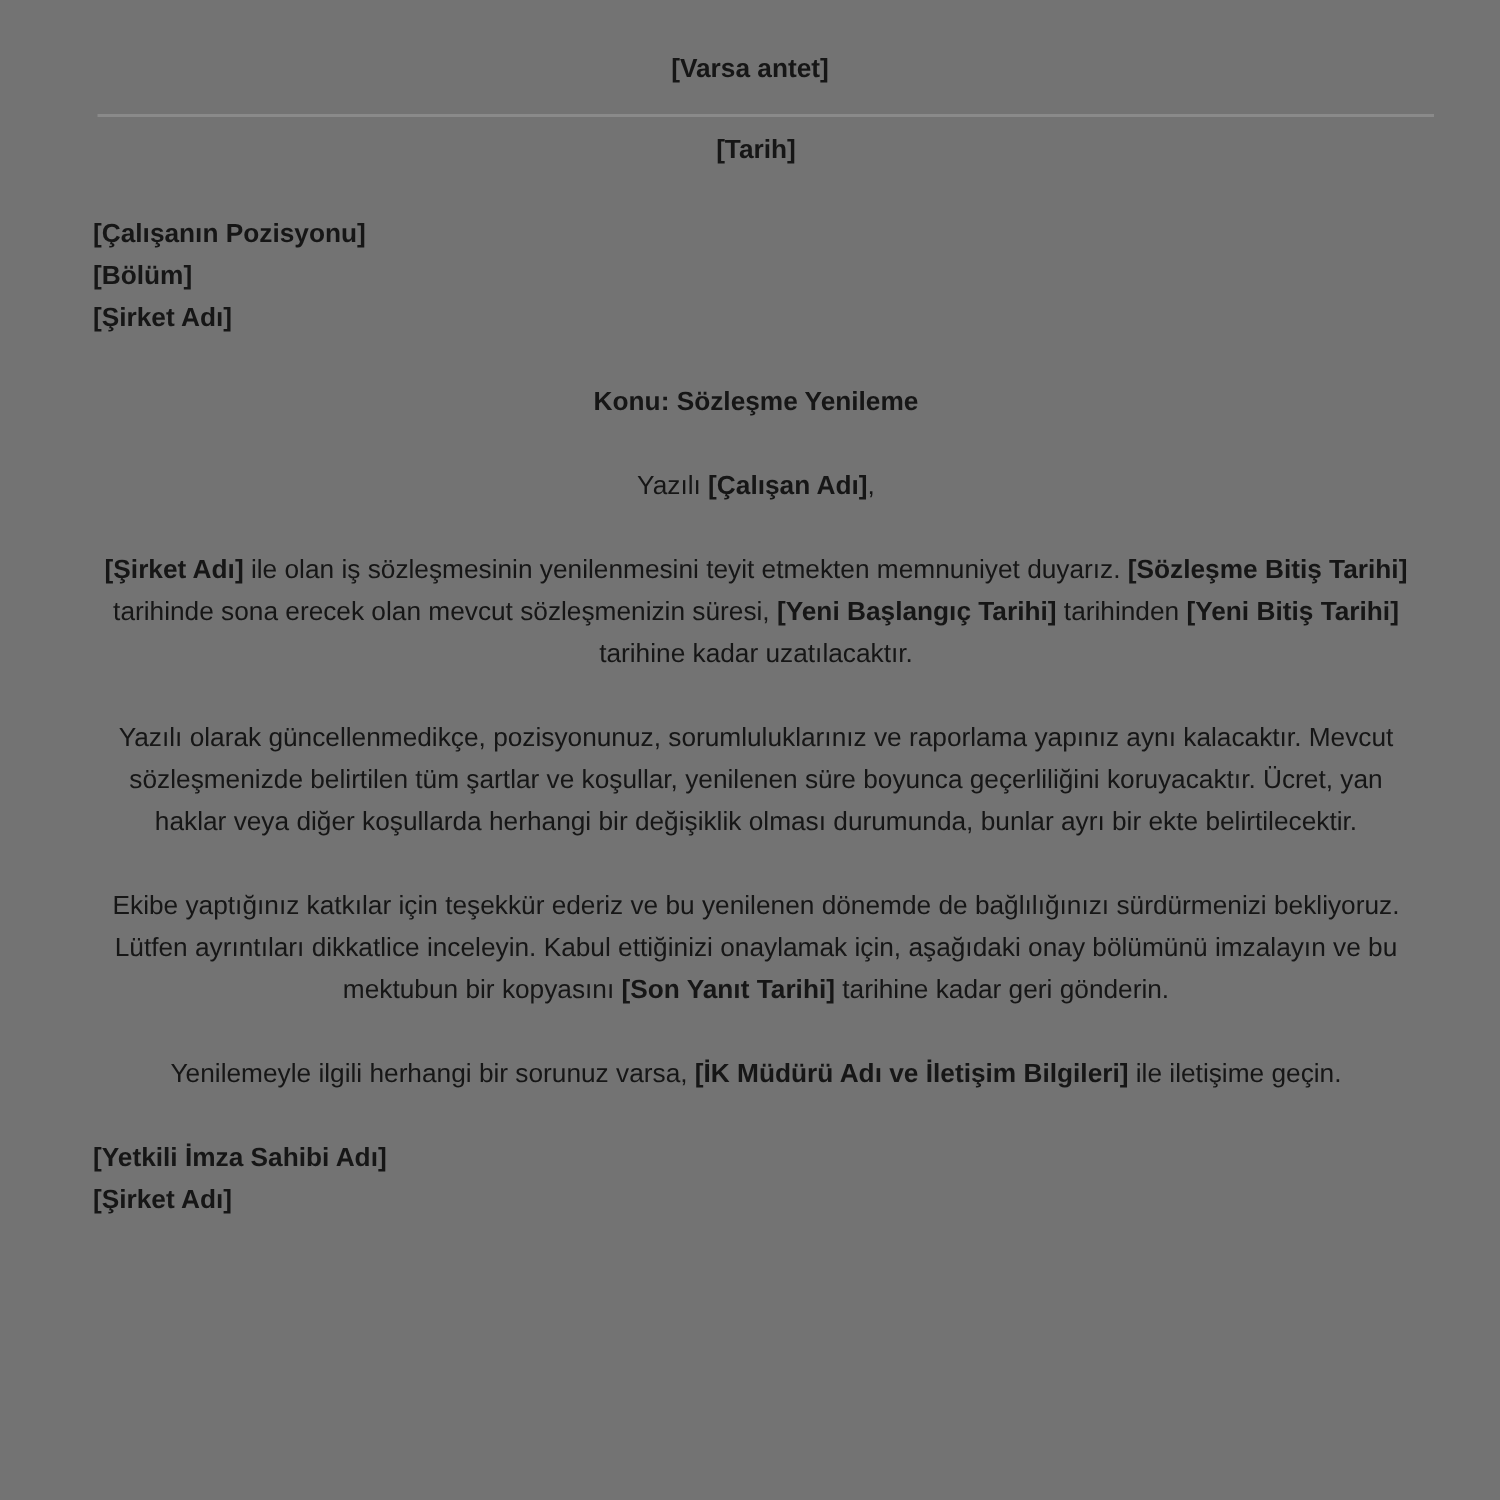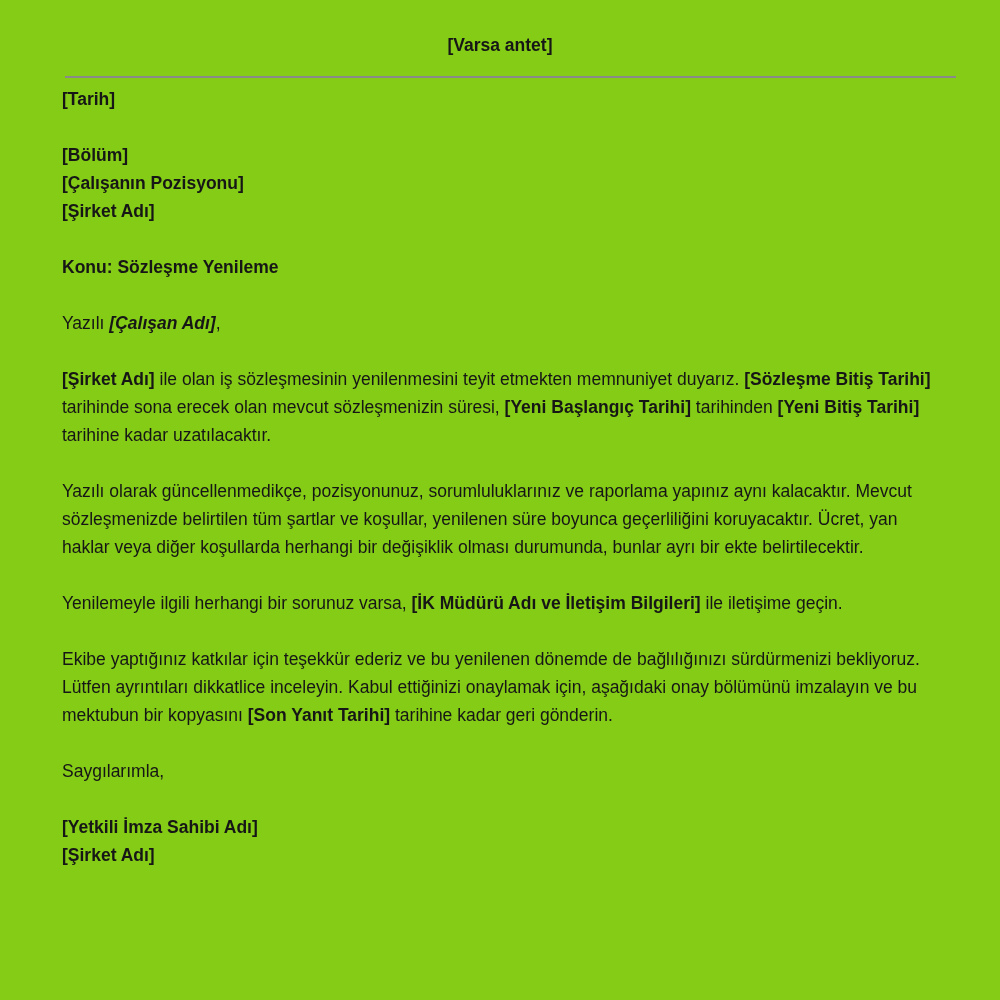--- a/index.html
+++ b/index.html
@@ -4,21 +4,21 @@
 <style>
   html, body {
     margin: 0;
     padding: 0;
     background: #ffffff;
   }
   .page {
     position: relative;
     width: 1000px;
     height: 1000px;
-    background: #84cc16;
+    background: #737373;
     box-sizing: border-box;
     padding-top: 31px;
     overflow: hidden;
     font-family: "Liberation Sans", "DejaVu Sans", sans-serif;
     font-size: 17.5px;
     line-height: 28px;
     color: #161616;
     -webkit-font-smoothing: antialiased;
   }
   .letterhead {
@@ -35,54 +35,54 @@
     padding: 7px 54px 0 62px;
   }
   .block {
     margin: 0 0 28px 0;
   }
   .bold {
     font-weight: 700;
   }
   p {
     margin: 0 0 28px 0;
+    text-align: center;
   }
 </style>
 </head>
 <body>
 
 <div class="page">
 
   <div class="letterhead">[Varsa antet]</div>
 
   <div class="rule"></div>
 
   <div class="content">
 
     <p class="bold">[Tarih]</p>
 
     <div class="block">
+      <div class="bold">[Çalışanın Pozisyonu]</div>
       <div class="bold">[Bölüm]</div>
-      <div class="bold">[Çalışanın Pozisyonu]</div>
       <div class="bold">[Şirket Adı]</div>
     </div>
 
     <p class="bold">Konu: Sözleşme Yenileme</p>
 
-    <p><span>Yazılı </span><span style="font-weight: 700; font-style: italic;">[Çalışan Adı]</span><span>,</span></p>
+    <p><span>Yazılı </span><span style="font-weight: 700;">[Çalışan Adı]</span><span>,</span></p>
 
     <p><span style="font-weight: 700;">[Şirket Adı]</span><span> ile olan iş sözleşmesinin yenilenmesini teyit etmekten memnuniyet duyarız. </span><span style="font-weight: 700;">[Sözleşme Bitiş Tarihi]</span><span> tarihinde sona erecek olan mevcut sözleşmenizin süresi, </span><span style="font-weight: 700;">[Yeni Başlangıç Tarihi]</span><span> tarihinden </span><span style="font-weight: 700;">[Yeni Bitiş Tarihi]</span><span> tarihine kadar uzatılacaktır.</span></p>
 
     <p><span>Yazılı olarak güncellenmedikçe, pozisyonunuz, sorumluluklarınız ve raporlama yapınız aynı kalacaktır. Mevcut sözleşmenizde belirtilen tüm şartlar ve koşullar, yenilenen süre boyunca geçerliliğini koruyacaktır. Ücret, yan haklar veya diğer koşullarda herhangi bir değişiklik olması durumunda, bunlar ayrı bir ekte belirtilecektir.</span></p>
 
+    <p><span>Ekibe yaptığınız katkılar için teşekkür ederiz ve bu yenilenen dönemde de bağlılığınızı sürdürmenizi bekliyoruz. Lütfen ayrıntıları dikkatlice inceleyin. Kabul ettiğinizi onaylamak için, aşağıdaki onay bölümünü imzalayın ve bu mektubun bir kopyasını </span><span style="font-weight: 700;">[Son Yanıt Tarihi]</span><span> tarihine kadar geri gönderin.</span></p>
+
     <p><span>Yenilemeyle ilgili herhangi bir sorunuz varsa, </span><span style="font-weight: 700;">[İK Müdürü Adı ve İletişim Bilgileri]</span><span> ile iletişime geçin.</span></p>
 
-    <p><span>Ekibe yaptığınız katkılar için teşekkür ederiz ve bu yenilenen dönemde de bağlılığınızı sürdürmenizi bekliyoruz. Lütfen ayrıntıları dikkatlice inceleyin. Kabul ettiğinizi onaylamak için, aşağıdaki onay bölümünü imzalayın ve bu mektubun bir kopyasını </span><span style="font-weight: 700;">[Son Yanıt Tarihi]</span><span> tarihine kadar geri gönderin.</span></p>
-
-    <p>Saygılarımla,</p>
 
     <div class="block">
       <div class="bold">[Yetkili İmza Sahibi Adı]</div>
       <div class="bold">[Şirket Adı]</div>
     </div>
 
   </div>
 </div>
 
 </body></html>

